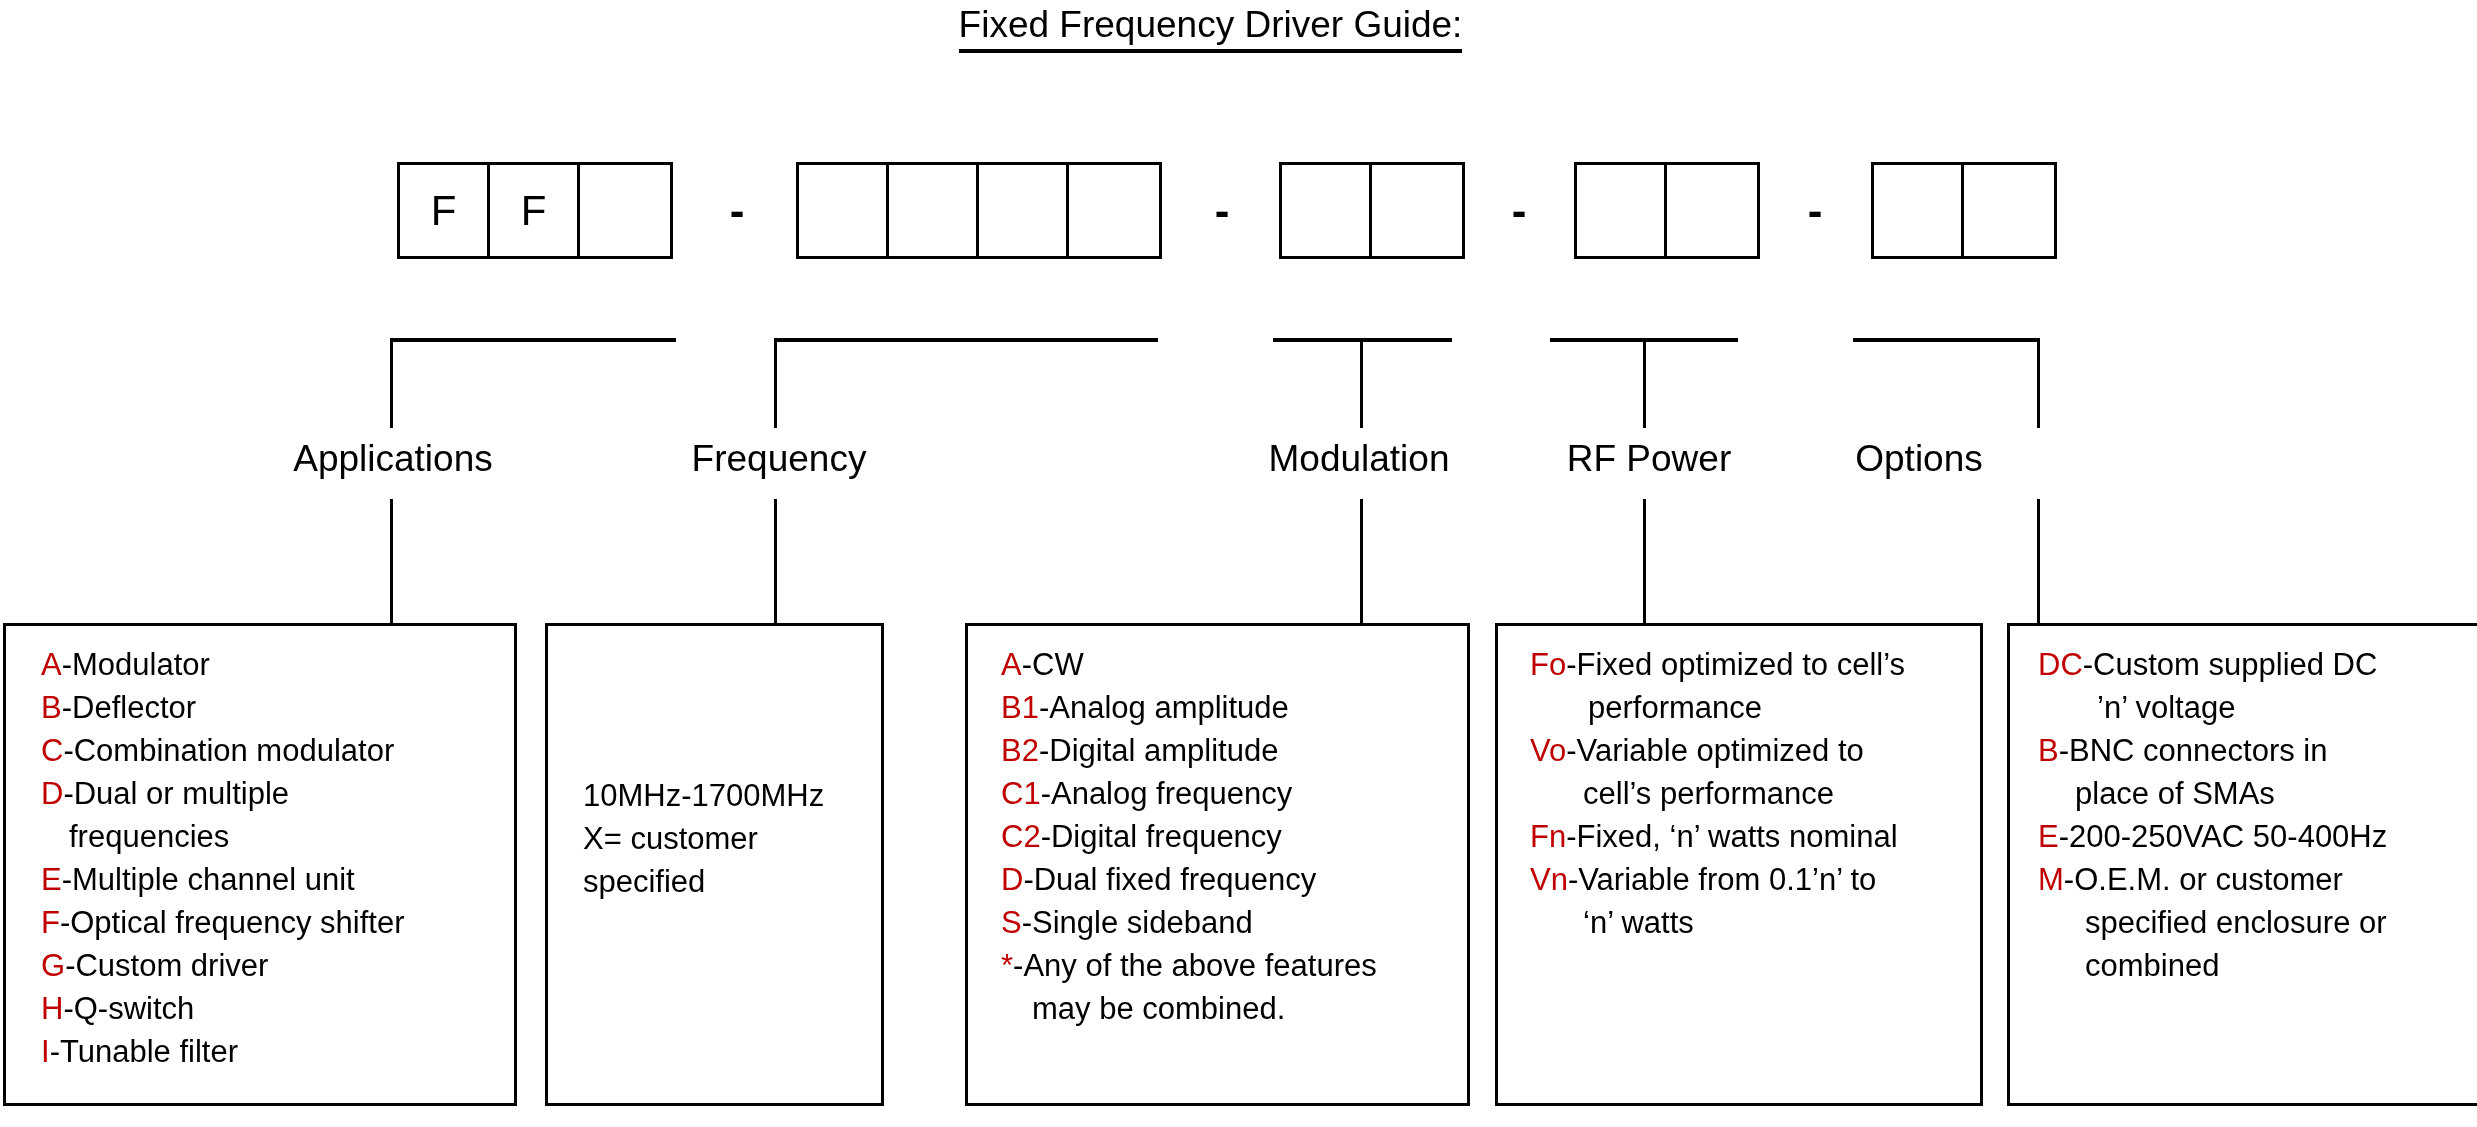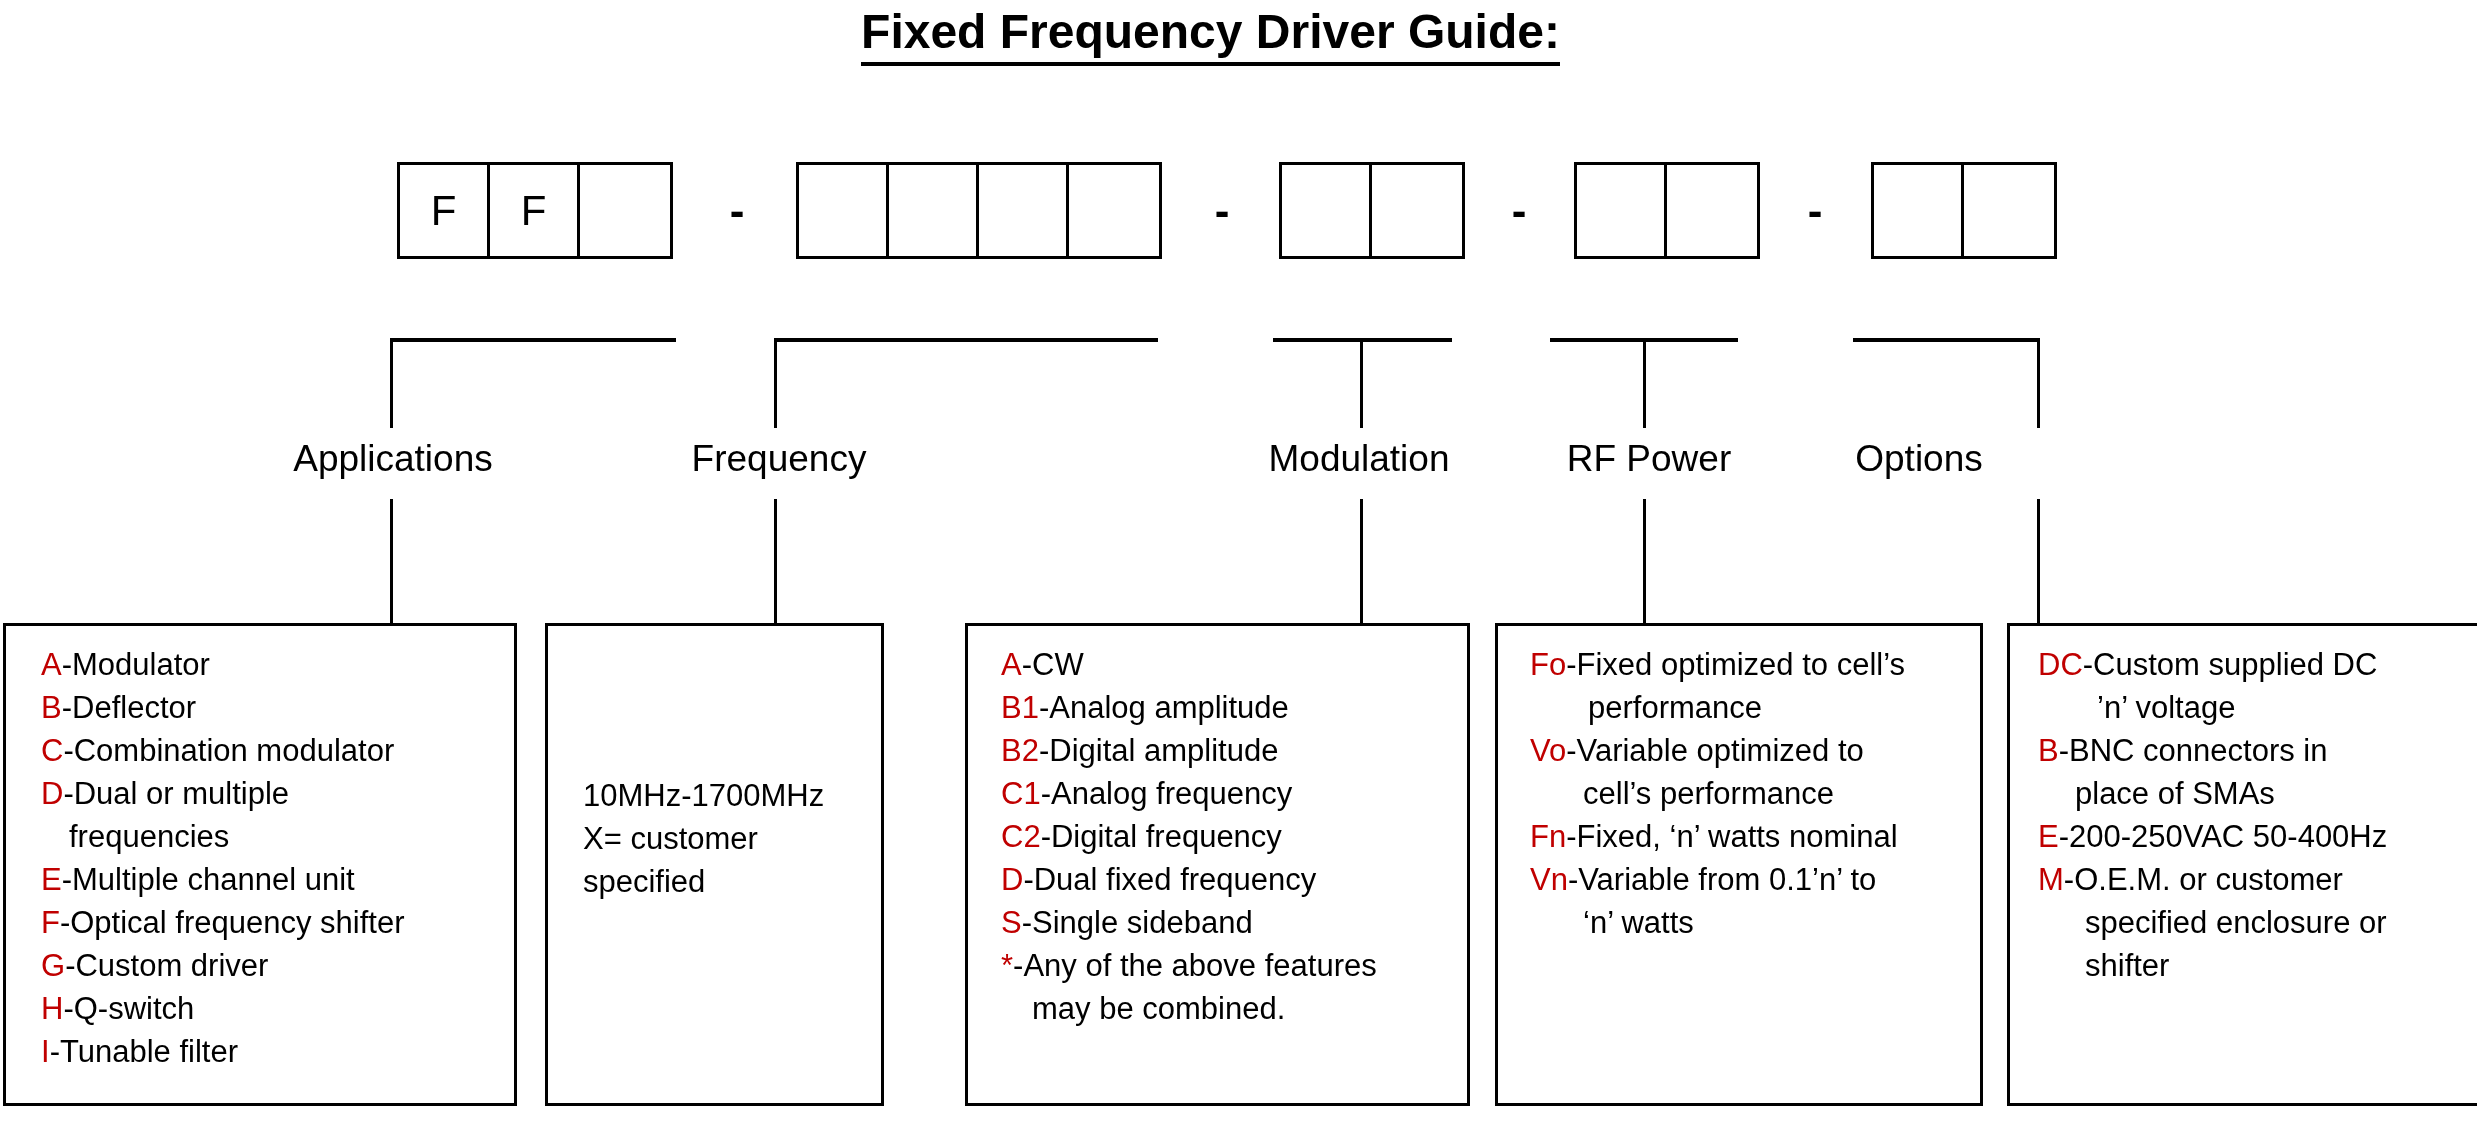--- a/index.html
+++ b/index.html
@@ -5,21 +5,21 @@
   :root { --accent-red:#c00000; --line-black:#000000; }
   html,body { margin:0; padding:0; background:#ffffff; }
   #stage {
     position:relative; width:2477px; height:1127px; background:#ffffff;
     font-family:"Liberation Sans", sans-serif; color:#000; overflow:hidden;
   }
   
   .title-wrap { position:absolute; top:4px; left:0; right:0; text-align:center; }
   .title {
     display:inline-block; transform:translateX(-28px);
-    font-size:48px; font-weight:bold; letter-spacing:0px;
+    font-size:37px; font-weight:normal; letter-spacing:0px;
     border-bottom:4px solid var(--line-black); padding-bottom:3px;
   }
   
   .cell-group { position:absolute; top:162px; height:91px; display:flex; border:3px solid var(--line-black); box-sizing:content-box; }
   .cell {
     width:90px; display:flex; align-items:center; justify-content:center;
     font-size:42px; border-right:3px solid var(--line-black); box-sizing:border-box;
   }
   .cell:last-child { border-right:none; }
   .dash {
@@ -147,16 +147,16 @@
   </div>
 
   <div class="listbox" style="left:2007px;width:494px;padding:17px 0 0 28px;">
     <div class="line"><span class="code">DC</span><span>-Custom supplied DC</span></div>
     <div class="line" style="margin-left:59px;"><span>’n’ voltage</span></div>
     <div class="line"><span class="code">B</span><span>-BNC connectors in</span></div>
     <div class="line" style="margin-left:37px;"><span>place of SMAs</span></div>
     <div class="line"><span class="code">E</span><span>-200-250VAC 50-400Hz</span></div>
     <div class="line"><span class="code">M</span><span>-O.E.M. or customer</span></div>
     <div class="line" style="margin-left:47px;"><span>specified enclosure or</span></div>
-    <div class="line" style="margin-left:47px;"><span>shifter</span></div>
+    <div class="line" style="margin-left:47px;"><span>combined</span></div>
   </div>
 
 </div>
 
 </body></html>

